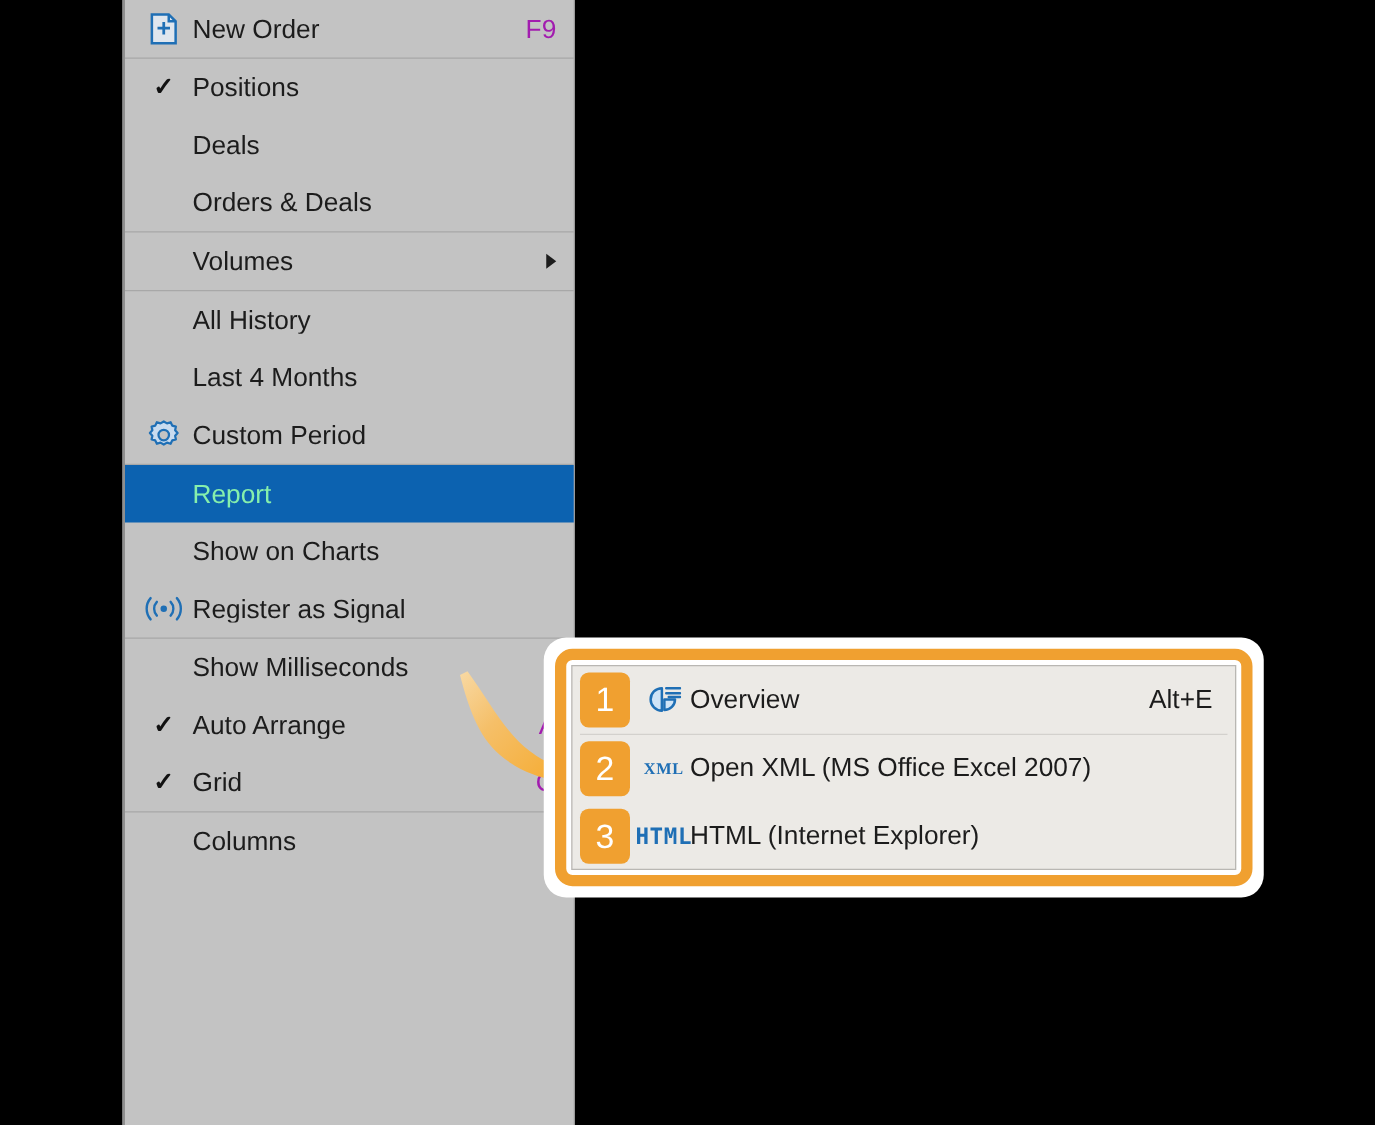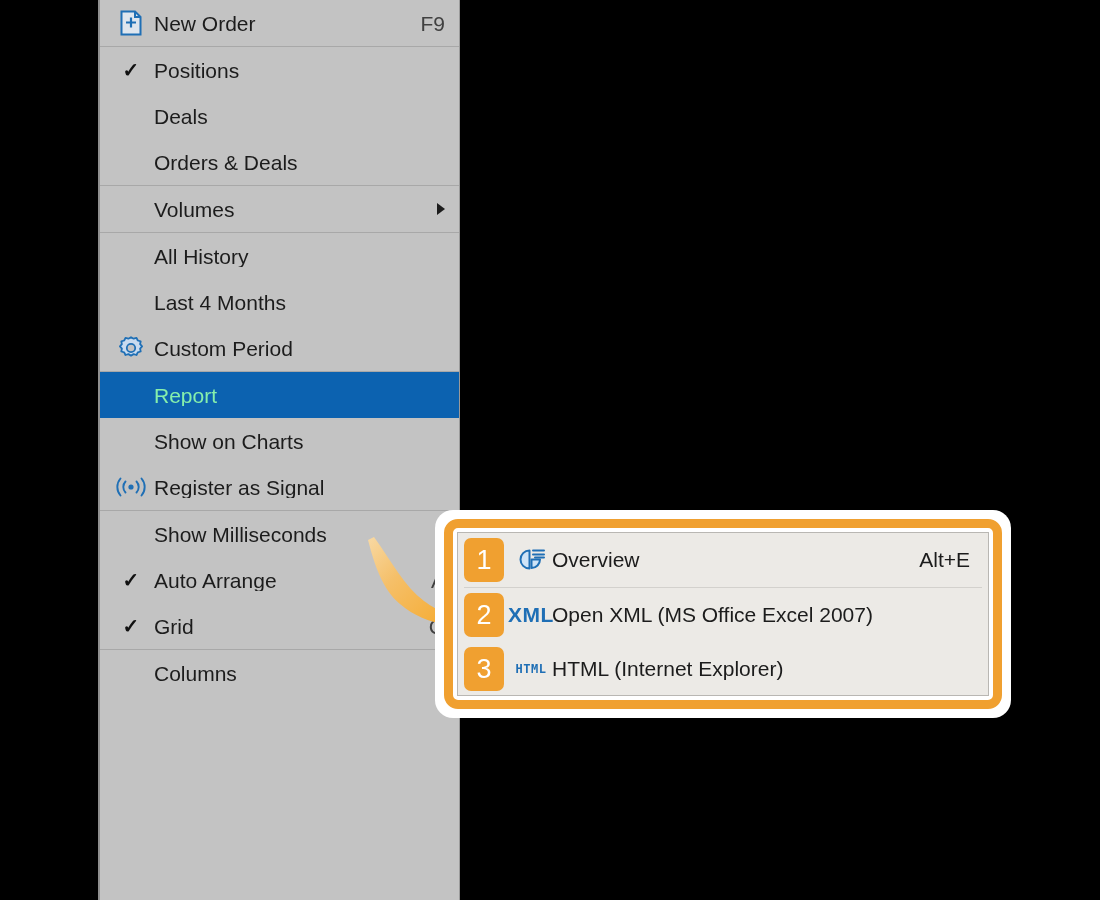--- a/index.html
+++ b/index.html
@@ -68,21 +68,21 @@
   .mi-label {
     flex: 1 1 auto;
     overflow: hidden;
     text-overflow: clip;
   }
 
   .mi-accel {
     margin-left: auto;
     padding-left: 18px;
     font-size: 21px;
-    color: #404040;
+    color: #a21caf;
   }
 
   .mi-arrow {
     margin-left: auto;
     padding-left: 16px;
     display: flex;
     align-items: center;
   }
 
   .check {
@@ -168,27 +168,28 @@
   .sub-icon {
     width: 42px;
     min-width: 42px;
     display: flex;
     align-items: center;
     justify-content: center;
   }
 
   .tag-text {
     color: #1f6fb5;
-    font-size: 21px;
+    font-size: 13px;
     font-weight: bold;
     letter-spacing: 0.5px;
+    font-family: Liberation Serif, serif;
   }
   .tag-text.mono {
     font-family: "DejaVu Sans Mono", monospace;
-    font-size: 12px;
+    font-size: 18px;
   }
 
   .sub-label { flex: 1 1 auto; }
   .sub-accel { margin-left: auto; padding-left: 20px; font-size: 21px; }
 
   
   .arrow-layer {
     position: absolute;
     left: 0; top: 0;
     width: 1100px; height: 900px;

